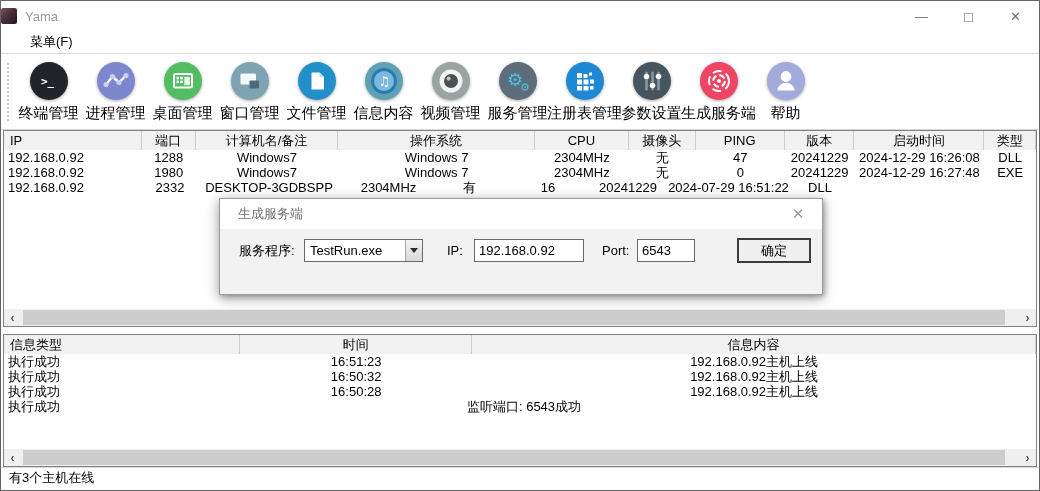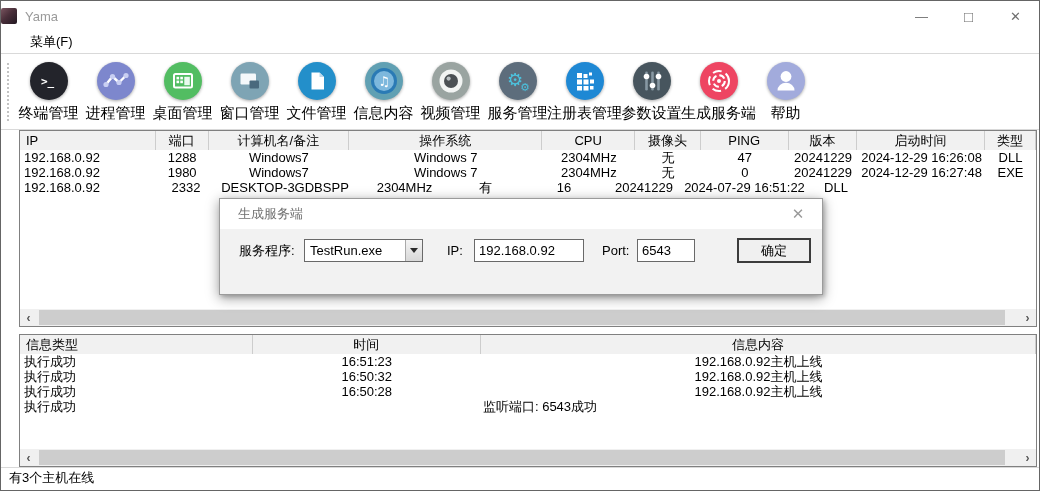--- a/index.html
+++ b/index.html
@@ -24,21 +24,21 @@
   .menu-item{padding:2px 5px;}
   
   .toolbar{height:76px;display:flex;align-items:flex-start;background:#fff;
     border-bottom:1px solid #d9d9d9;padding:7px 0 0 4px;}
   .gripper{width:5px;height:58px;border-left:2px dotted #c3c3c3;margin:2px 3px 0 2px;}
   .titem{width:67px;display:flex;flex-direction:column;align-items:center;cursor:default;}
   .ticon{filter:drop-shadow(0 1px 1.5px rgba(0,0,0,.35));margin-bottom:3px;}
   .tlabel{font-size:15px;white-space:nowrap;}
   
   .content{padding:0 2px;}
-  .panel{border:1px solid #808080;display:flex;flex-direction:column;background:#fff;overflow:hidden;margin-left:16px;}
+  .panel{border:1px solid #808080;display:flex;flex-direction:column;background:#fff;overflow:hidden;}
   .hosts-panel{height:197px;}
   .log-panel{height:133px;margin-top:7px;}
   .thead{display:flex;height:19px;background:#f1f1f1;border-bottom:1px solid #9b9b9b;flex:none;}
   .hcell{height:19px;padding:2px 6px;border-right:1px solid #cdcdcd;background:#f1f1f1;
     font-size:13px;line-height:15px;overflow:hidden;white-space:nowrap;}
   .tbody{flex:1;overflow:hidden;}
   .trow{display:flex;height:15px;}
   .tcell{height:15px;padding:0 4px;font-size:13px;line-height:15px;white-space:nowrap;overflow:hidden;}
   
   .hscroll{height:17px;background:#f0f0f0;display:flex;align-items:center;flex:none;}

